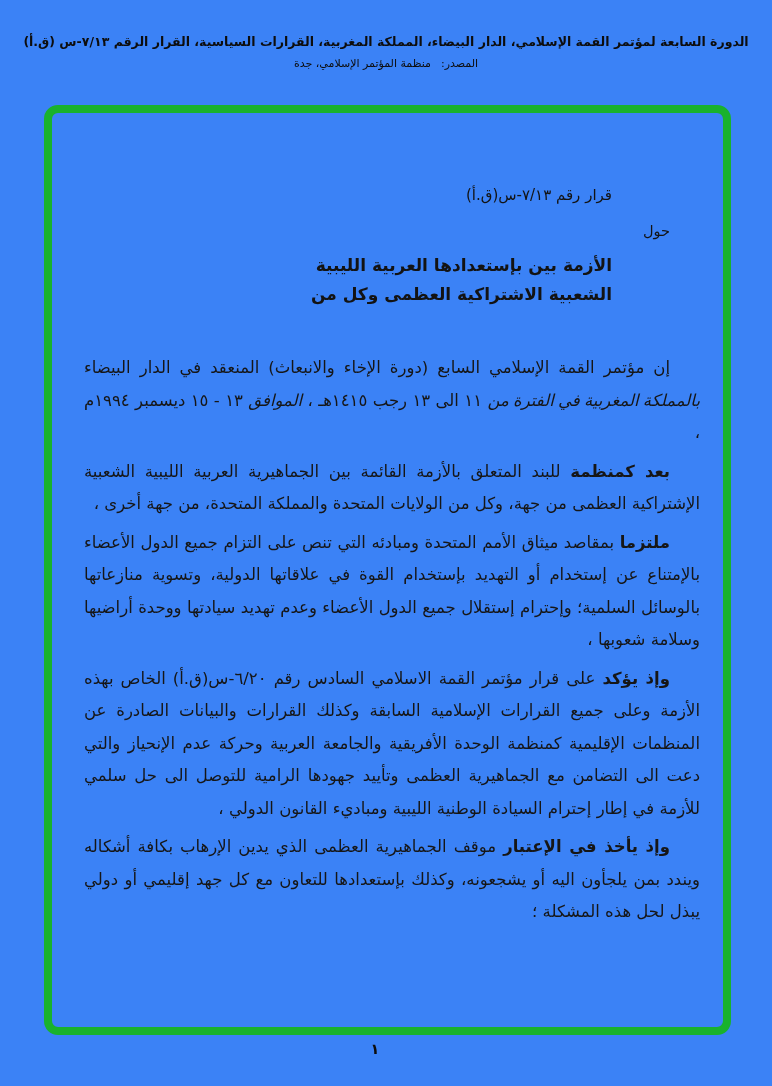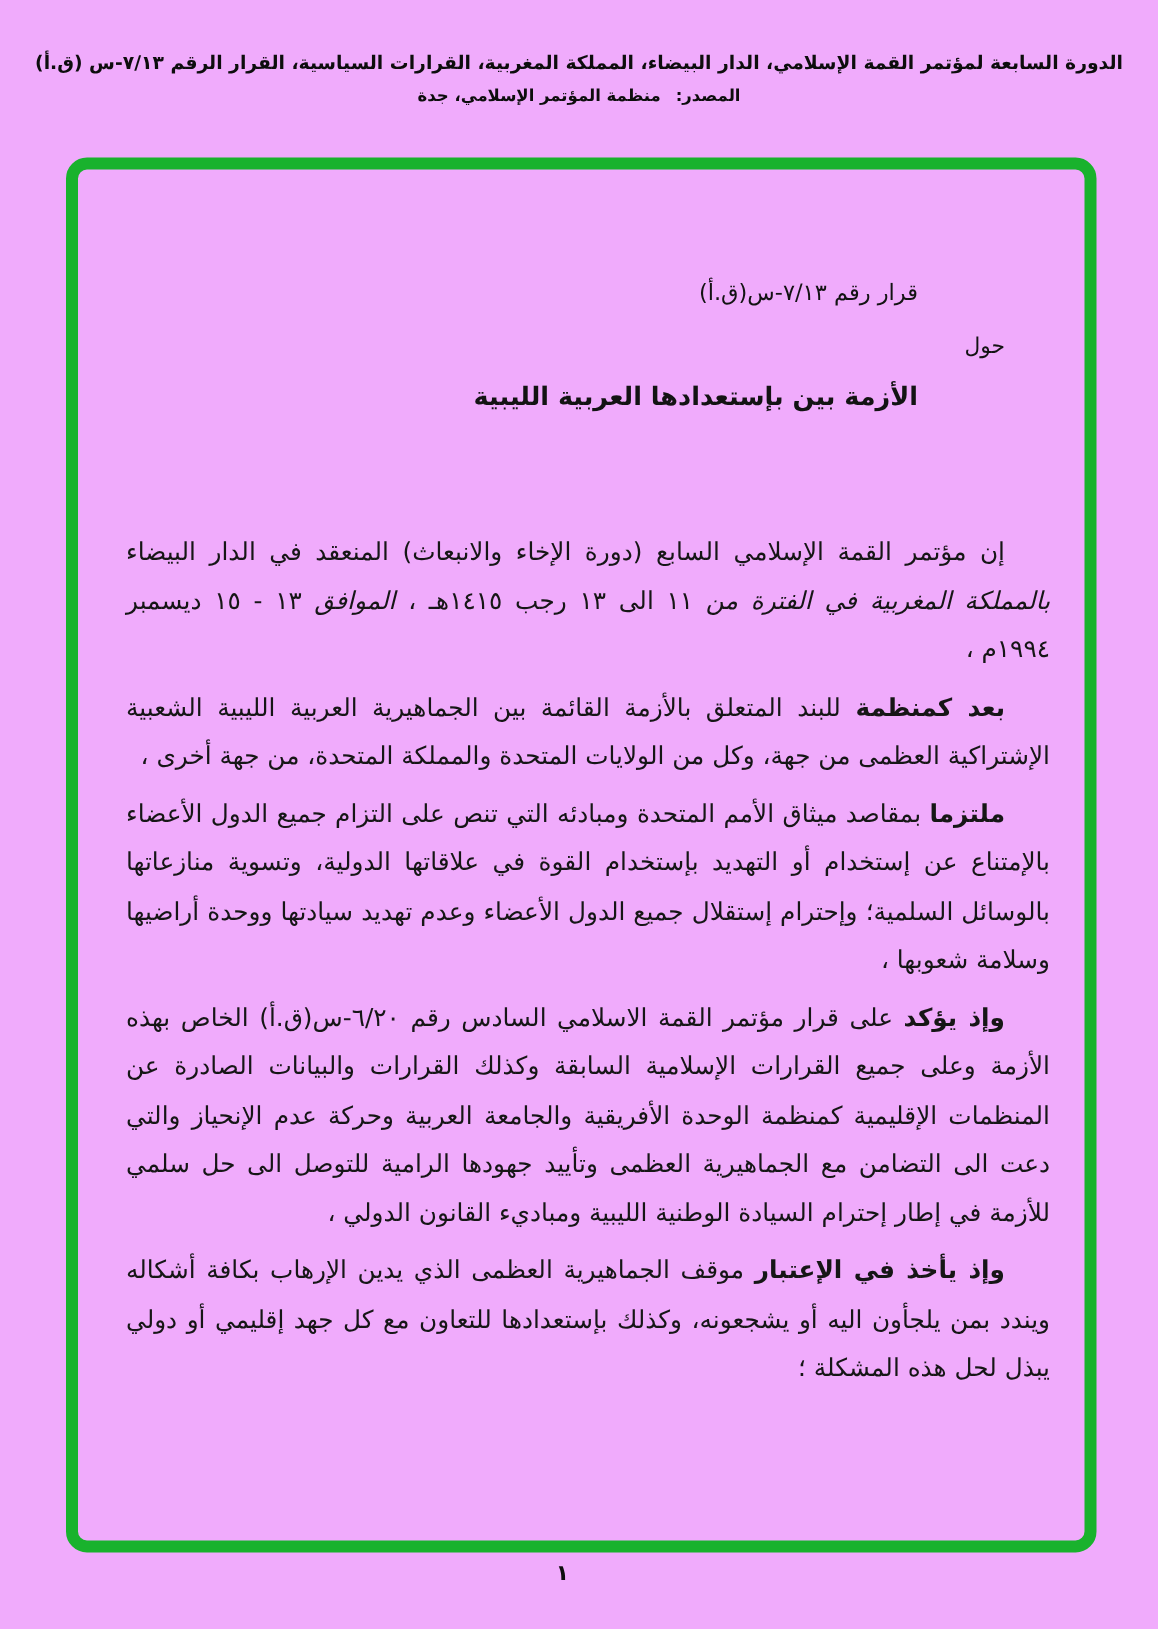--- a/index.html
+++ b/index.html
@@ -1,38 +1,38 @@
 <!DOCTYPE html>
 <html dir="rtl" lang="ar"><head>
 <meta charset="utf-8">
 <style>
   html,body{margin:0;padding:0;background:#ffffff;}
   .page{
     position:relative;
     width:772px;height:1086px;
-    background:#f0abfc;
+    background:#3b82f6;
     font-family:"DejaVu Sans", sans-serif;
     color:#131313;
     direction:rtl;
     overflow:hidden;
   }
   .doc-header{
     position:absolute;top:34px;left:0;right:0;
     text-align:center;
     color:#0d0d0d;
   }
   .doc-header .cite{
     font-size:12.5px;
     font-weight:bold;
     letter-spacing:0;
     white-space:nowrap;
   }
   .doc-header .src{
     font-size:11px;
-    font-weight:bold;
+    font-weight:normal;
     margin-top:8px;
   }
   .doc-header .src .lbl{margin-left:10px;}
   .green-box{
     position:absolute;
     left:44px;top:105px;
     width:687px;height:930px;
     box-sizing:border-box;
     border:8px solid #19b22d;
     border-radius:14px;
@@ -52,21 +52,21 @@
     font-size:16.5px;
     line-height:32.5px;
     color:#161616;
   }
   .body-text p{
     margin:0 0 6px 0;
     text-align:justify;
     text-indent:30px;
   }
   .lead{font-weight:bold;}
-  .script{font-style:italic;}
+  .script{font-style:italic;font-family:Liberation Serif, serif;}
   .page-num{
     position:absolute;
     top:1041px;left:0;right:22px;
     text-align:center;
     font-size:14.5px;
     font-weight:bold;
     color:#0d0d0d;
   }
 </style>
 </head>
@@ -80,20 +80,21 @@
       <span class="lbl">المصدر:</span><span>منظمة المؤتمر الإسلامي، جدة</span>
     </div>
   </div>
 
   <div class="green-box"></div>
 
   <div class="title-block">
     <div class="t1">قرار رقم ٧/١٣-س(ق.أ)</div>
     <div class="t2">حول</div>
     <div class="t-bold">الأزمة بين بإستعدادها العربية الليبية</div>
+    <div class="t-bold">الشعبية الاشتراكية العظمى وكل من</div>
   </div>
 
   <div class="body-text">
 
     <p><span>إن مؤتمر القمة الإسلامي السابع (دورة الإخاء والانبعاث) المنعقد في الدار البيضاء </span><span class="script">بالمملكة المغربية في الفترة من</span><span> ١١ الى ١٣ رجب ١٤١٥هـ ، </span><span class="script">الموافق</span><span> ١٣ - ١٥ ديسمبر ١٩٩٤م ،</span></p>
 
     <p><span class="lead">بعد كمنظمة</span><span> للبند المتعلق بالأزمة القائمة بين الجماهيرية العربية الليبية الشعبية الإشتراكية العظمى من جهة، وكل من الولايات المتحدة والمملكة المتحدة، من جهة أخرى ،</span></p>
 
 
     <p><span class="lead">ملتزما</span><span> بمقاصد ميثاق الأمم المتحدة ومبادئه التي تنص على التزام جميع الدول الأعضاء بالإمتناع عن إستخدام أو التهديد بإستخدام القوة في علاقاتها الدولية، وتسوية منازعاتها بالوسائل السلمية؛ وإحترام إستقلال جميع الدول الأعضاء وعدم تهديد سيادتها ووحدة أراضيها وسلامة شعوبها ،</span></p>

